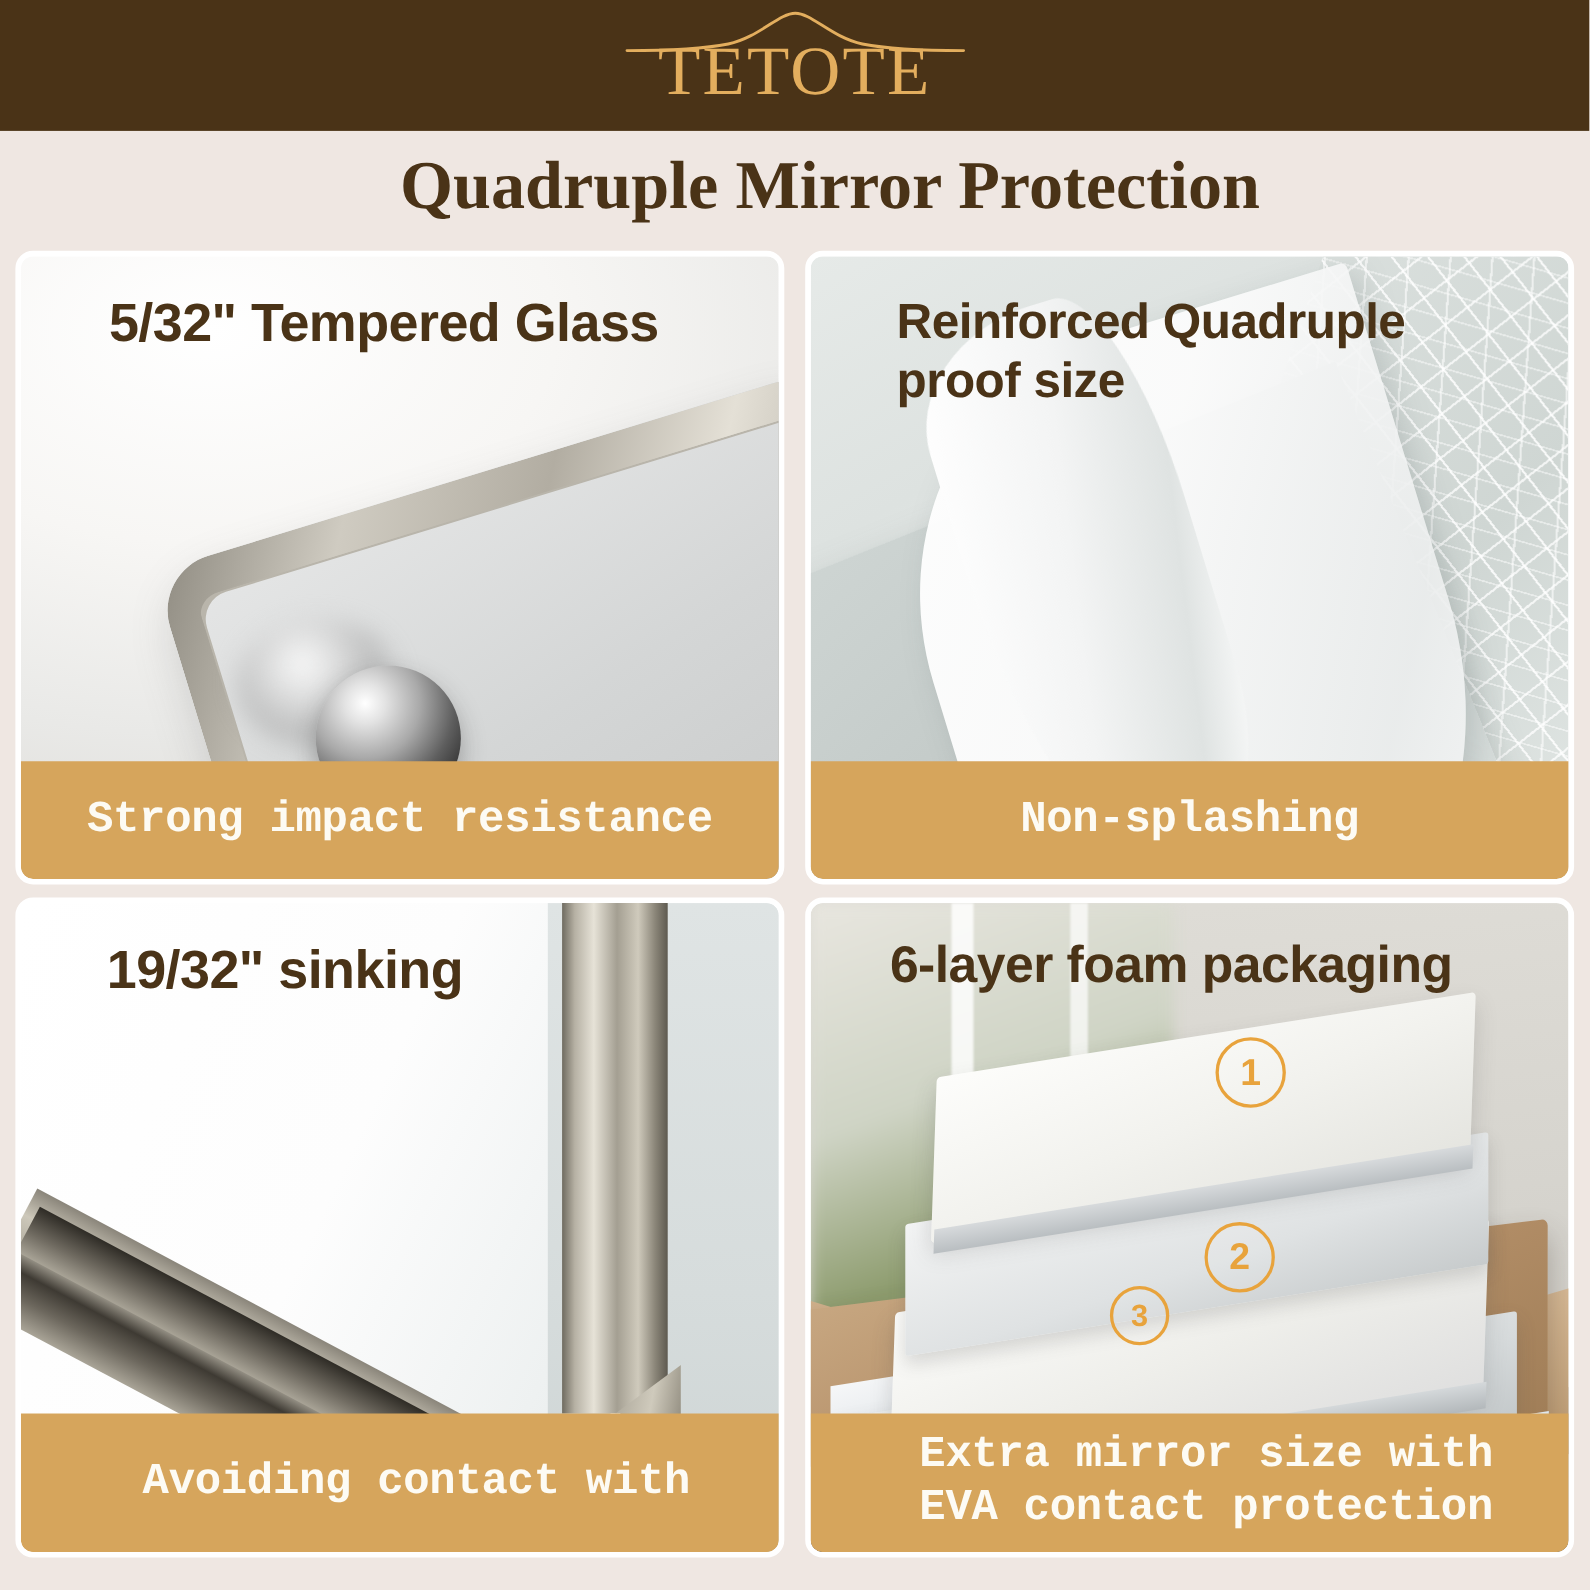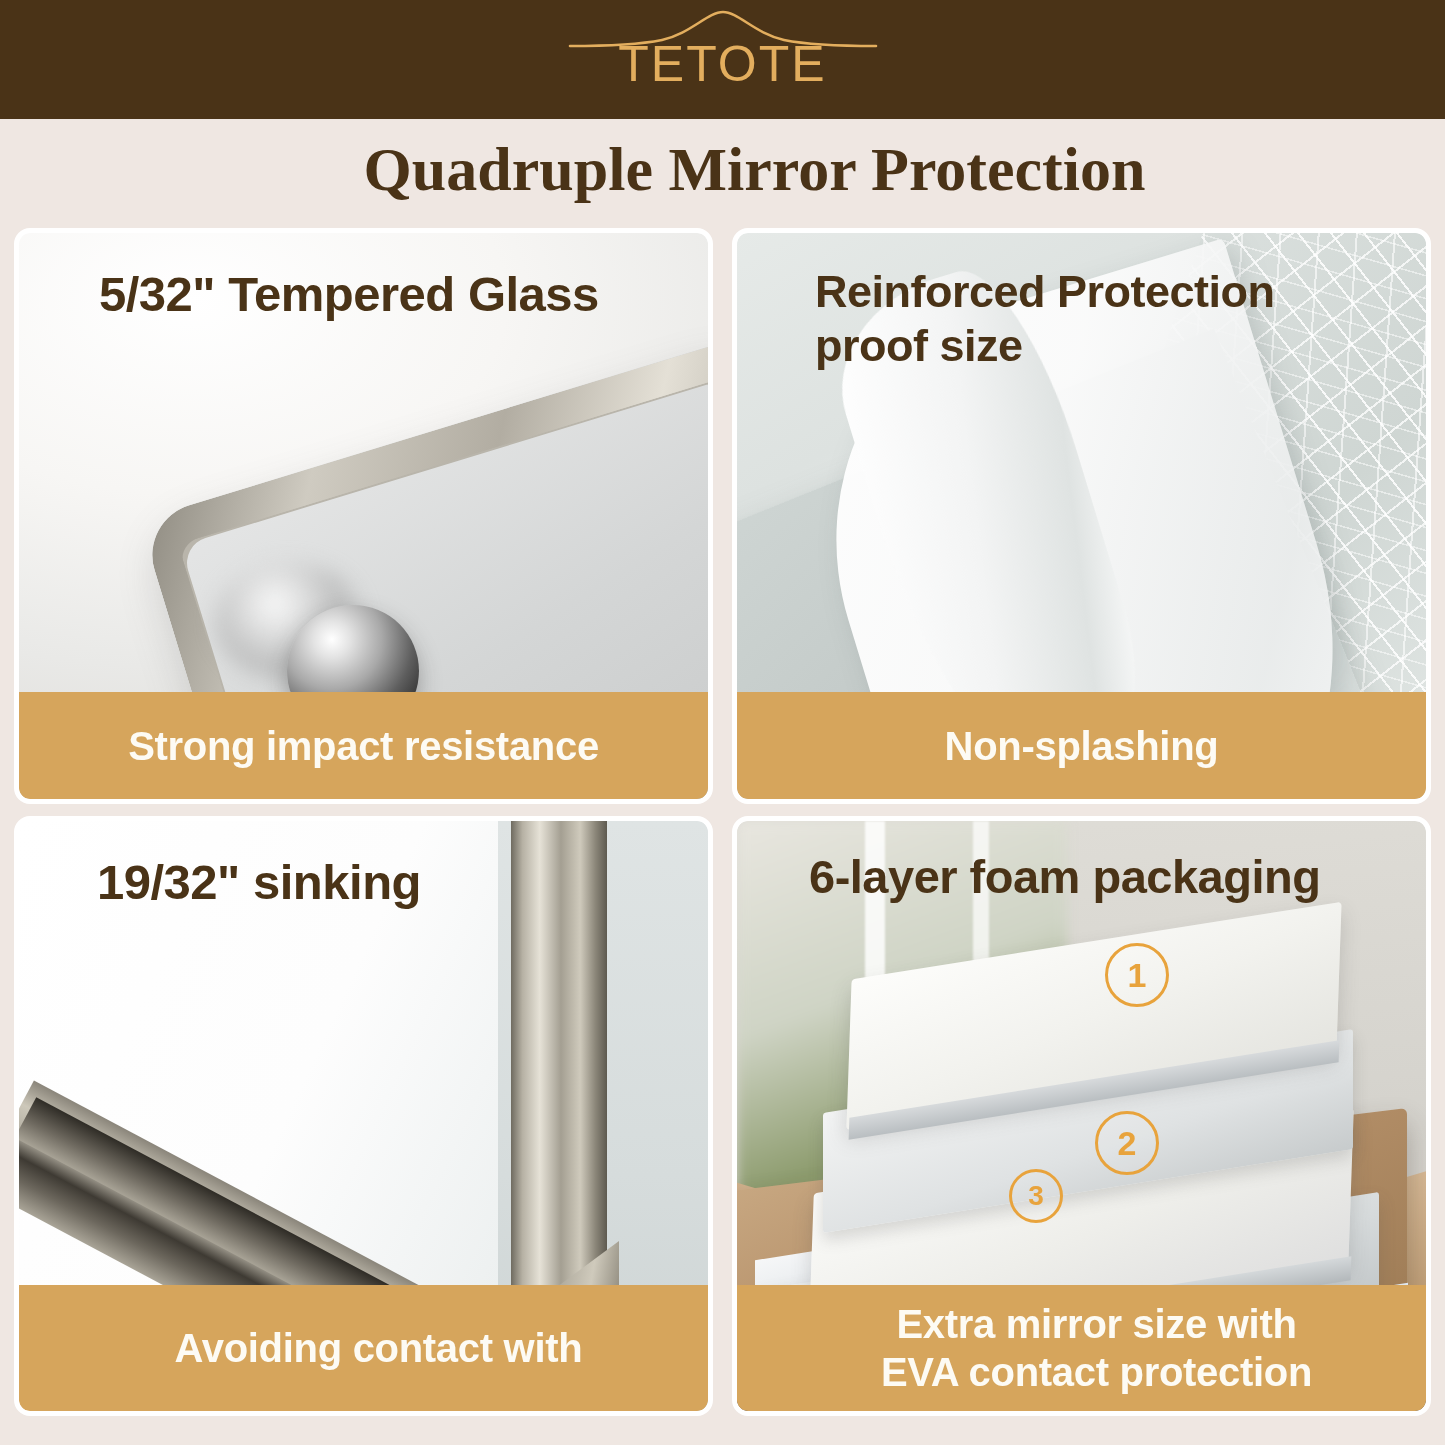--- a/index.html
+++ b/index.html
@@ -15,22 +15,22 @@
   .brandbar{
     position:absolute;left:0;top:0;width:1445px;height:119px;
     background:#4a3317;
     display:flex;align-items:center;justify-content:center;
   }
   .logo-wrap{position:relative;width:330px;height:108px;}
   .logo-arc{position:absolute;left:0;top:0;width:330px;height:108px;}
   .logo-text{
     position:absolute;left:0;top:22px;width:330px;
     text-align:center;
-    font-family:Liberation Sans, sans-serif;
-    font-size:50px;line-height:73px;letter-spacing:2px;
+    font-family:Liberation Serif, serif;
+    font-size:63px;line-height:73px;letter-spacing:2px;
     color:#e3ae5e;
     font-weight:400;
   }
 
   
   .headline{
     position:absolute;left:0;top:131px;width:1445px;
     text-align:center;
     font-family:"Liberation Serif", serif;
     font-weight:700;
@@ -72,21 +72,21 @@
   }
   .t1{left:80px;top:32px;font-size:49px;line-height:58px;}
   .t2{left:78px;top:32px;font-size:45px;line-height:54px;}
   .t3{left:78px;top:32px;font-size:49px;line-height:58px;}
   .t4{left:72px;top:28px;font-size:47px;line-height:56px;}
 
   .caption{
     position:absolute;left:0;right:0;bottom:0;z-index:12;
     background:#d6a55c;
     color:#fdfbf4;
-    font-family:Liberation Sans, sans-serif;
+    font-family:Liberation Mono, monospace;
     font-weight:700;
     display:flex;flex-direction:column;
     align-items:center;justify-content:center;
     text-align:center;
     border-radius:0 0 11px 11px;
     letter-spacing:-0.3px;
   }
   .cap1{height:107px;font-size:40px;line-height:46px;}
   .cap2{height:126px;font-size:40px;line-height:48px;padding-left:30px;}
 
@@ -369,21 +369,21 @@
 
     <div class="panel">
       <div class="panel-img">
         <div class="p2bg"></div>
         <div class="crackle"></div>
         <div class="glass-sheet"></div>
         <div class="film"></div>
         <div class="film-curl"></div>
       </div>
       <div class="panel-title t2">
-        <div>Reinforced Protection</div>
+        <div>Reinforced Quadruple</div>
         <div>proof size</div>
       </div>
       <div class="caption cap1">
         <span>Non-splashing</span>
       </div>
     </div>
 
     <div class="panel">
       <div class="panel-img">
         <div class="p3bg"></div>

